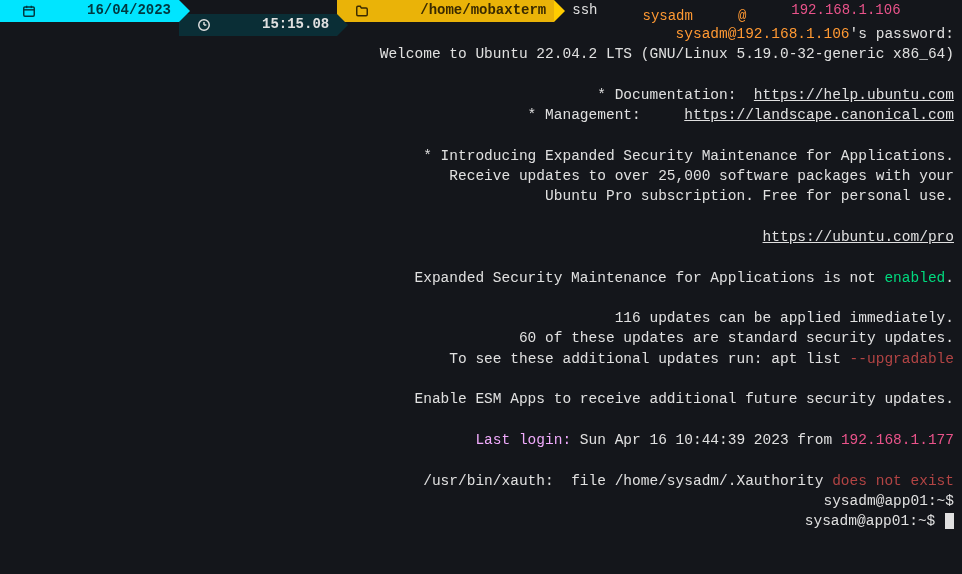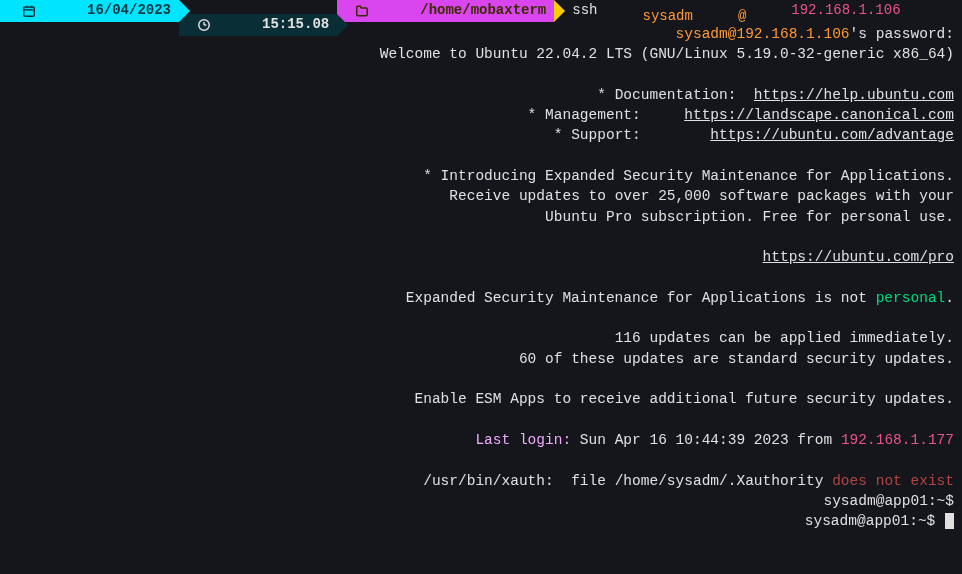--- a/index.html
+++ b/index.html
@@ -36,21 +36,21 @@
       right: -11px;
       top: 0;
       border-top: 11px solid transparent;
       border-bottom: 11px solid transparent;
       z-index: 2;
     }
     .seg-date { background: #00e5ff; color: #003840; }
     .seg-date::after { border-left: 11px solid #00e5ff; }
     .seg-time { background: #0a2e36; color: #e0e0e0; padding-left: 18px; margin-top: 27px; }
     .seg-time::after { border-left: 11px solid #0a2e36; }
-    .seg-path { background: #d946ef; color: #3a2a00; padding-left: 18px; }
+    .seg-path { background: #eab308; color: #3a2a00; padding-left: 18px; }
     .seg-path::after { border-left: 11px solid #ffcc00; }
     .seg-cmd { padding-left: 18px; color: #e0e0e0; font-weight: normal; text-align: center; }
     .seg-cmd .host { color: #ff9933; margin-top: 12px; }
     .seg-cmd .ip { color: #e9538a; }
     .icon { display:inline-flex; width:14px; height:14px; margin-right:6px; align-items:center; justify-content:center; }
     .terminal { padding: 2px 8px 8px 8px; }
     .line { white-space: pre; text-align: right; }
     .link { text-decoration: underline; color: #e0e0e0; }
     .orange { color: #ff9933; }
     .pink { color: #e9538a; }
@@ -106,32 +106,32 @@
       <span class="ip">192.168.1.106</span>
   </div>
 </div>
 
 <div class="terminal">
   <div class="line"><span class="orange">sysadm@192.168.1.106</span><span>'s password:</span></div>
   <div class="line">Welcome to Ubuntu 22.04.2 LTS (GNU/Linux 5.19.0-32-generic x86_64)</div>
   <div class="line"> </div>
   <div class="line"><span> * Documentation:  </span><span class="link">https://help.ubuntu.com</span></div>
   <div class="line"><span> * Management:     </span><span class="link">https://landscape.canonical.com</span></div>
-  <div class="line"><span> * Support:        </span><span class="link">https://ubuntu.com/advantage</span></div>
   <div class="line"> </div>
   <div class="line"> * Introducing Expanded Security Maintenance for Applications.</div>
   <div class="line">   Receive updates to over 25,000 software packages with your</div>
   <div class="line">   Ubuntu Pro subscription. Free for personal use.</div>
   <div class="line"> </div>
   <div class="line"><span>     </span><span class="link">https://ubuntu.com/pro</span></div>
   <div class="line"> </div>
-  <div class="line"><span>Expanded Security Maintenance for Applications is not </span><span class="green">personal</span><span>.</span></div>
+  <div class="line"><span>Expanded Security Maintenance for Applications is not </span><span class="green">enabled</span><span>.</span></div>
   <div class="line"> </div>
   <div class="line">116 updates can be applied immediately.</div>
   <div class="line">60 of these updates are standard security updates.</div>
+  <div class="line"><span>To see these additional updates run: apt list </span><span class="darkred">--upgradable</span></div>
   <div class="line"> </div>
   <div class="line">Enable ESM Apps to receive additional future security updates.</div>
   <div class="line"> </div>
   <div class="line"><span class="cyan">Last login:</span><span> Sun Apr 16 10:44:39 2023 from </span><span class="pink">192.168.1.177</span></div>
   <div class="line"> </div>
   <div class="line"><span>/usr/bin/xauth:  file /home/sysadm/.Xauthority </span><span class="darkred">does not exist</span></div>
   <div class="line">sysadm@app01:~$</div>
   <div class="line"><span>sysadm@app01:~$</span> <span class="cursor"></span></div>
 </div>
 

